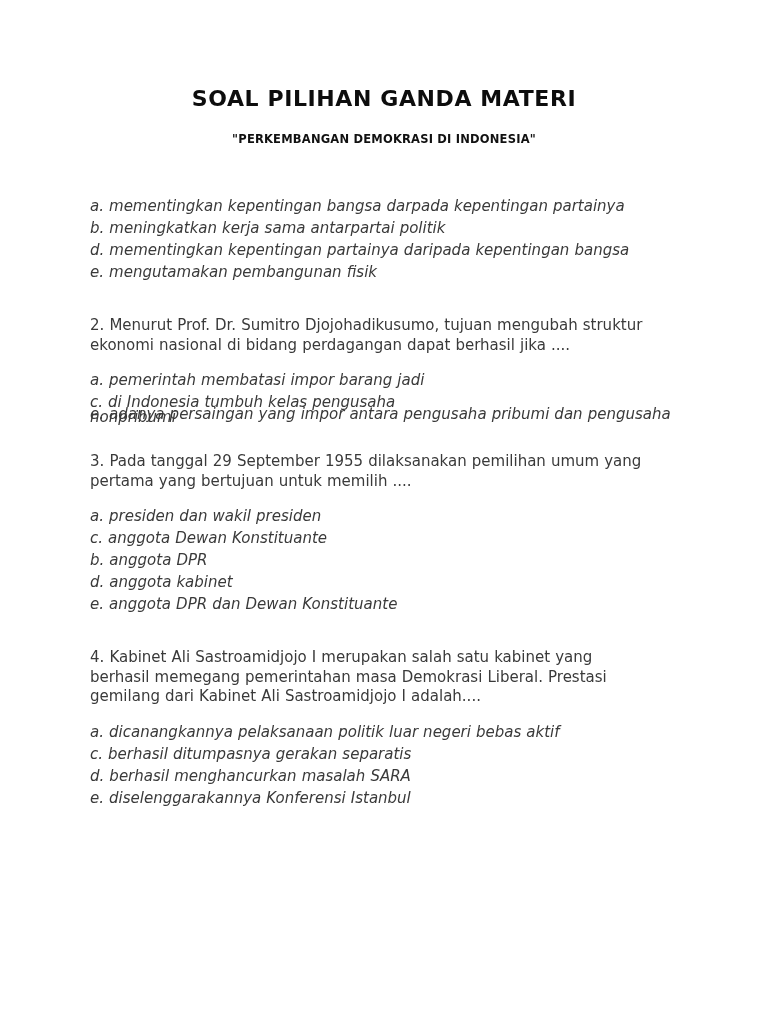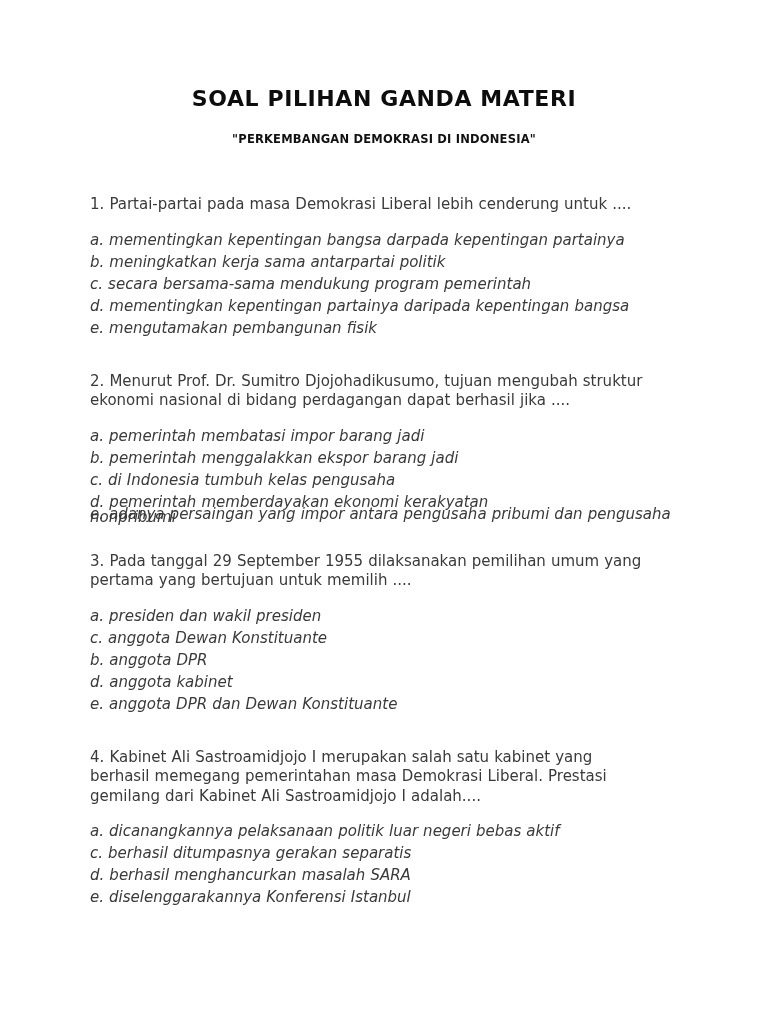--- a/index.html
+++ b/index.html
@@ -96,37 +96,33 @@
 
 <div class="page">
 
   <h1 class="doc-title">SOAL PILIHAN GANDA MATERI</h1>
 
   <h2 class="doc-subtitle">"PERKEMBANGAN DEMOKRASI DI INDONESIA"</h2>
 
   <div class="questions">
 
     <div class="question-block">
-      <p class="q-stem">1. Partai-partai pada masa Demokrasi Liberal lebih cenderung untuk ....</p>
       <ul class="q-options">
         <li class="q-option">a. mementingkan kepentingan bangsa darpada kepentingan partainya</li>
         <li class="q-option">b. meningkatkan kerja sama antarpartai politik</li>
-        <li class="q-option">c. secara bersama-sama mendukung program pemerintah</li>
         <li class="q-option">d. mementingkan kepentingan partainya daripada kepentingan bangsa</li>
         <li class="q-option">e. mengutamakan pembangunan fisik</li>
       </ul>
     </div>
 
     <div class="question-block">
       <p class="q-stem">2. Menurut Prof. Dr. Sumitro Djojohadikusumo, tujuan mengubah struktur ekonomi nasional di bidang perdagangan dapat berhasil jika ....</p>
       <ul class="q-options">
         <li class="q-option">a. pemerintah membatasi impor barang jadi</li>
-        <li class="q-option">b. pemerintah menggalakkan ekspor barang jadi</li>
         <li class="q-option">c. di Indonesia tumbuh kelas pengusaha</li>
-        <li class="q-option">d. pemerintah memberdayakan ekonomi kerakyatan</li>
         <li class="q-option overflow-collision">e. adanya persaingan yang impor antara pengusaha pribumi dan pengusaha nonpribumi</li>
       </ul>
     </div>
 
     <div class="question-block">
       <p class="q-stem">3. Pada tanggal 29 September 1955 dilaksanakan pemilihan umum yang pertama yang bertujuan untuk memilih ....</p>
       <ul class="q-options">
         <li class="q-option">a. presiden dan wakil presiden</li>
         <li class="q-option">c. anggota Dewan Konstituante</li>
         <li class="q-option">b. anggota DPR</li>

